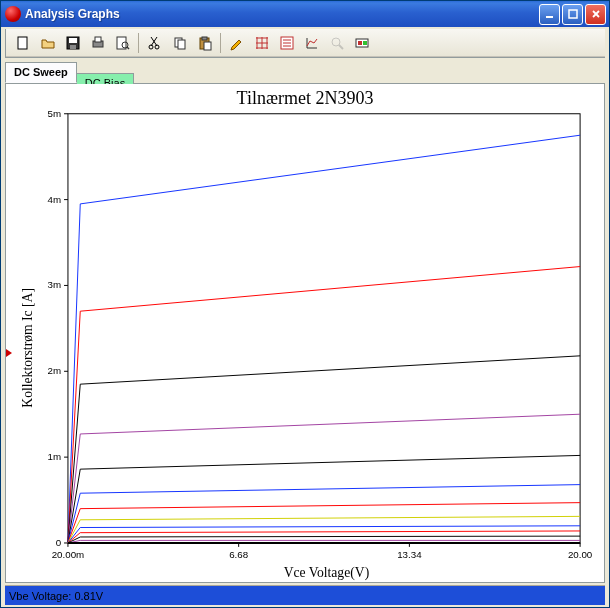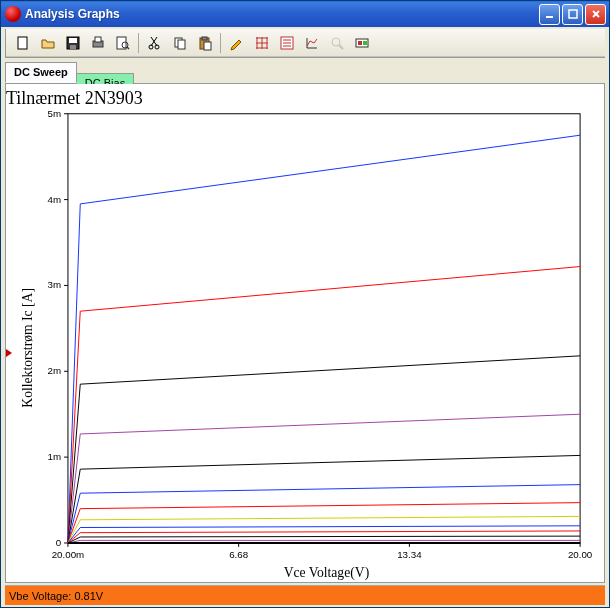--- a/index.html
+++ b/index.html
@@ -105,21 +105,21 @@
   }
   .chart-area {
     flex: 1;
     margin: 0 4px 2px 4px;
     background: #fff;
     border: 1px solid #919b9c;
     border-top: none;
     position: relative;
   }
   .chart-title {
-    text-align: left;
+    text-align: center;
     font-family: "Times New Roman", serif;
     font-size: 18px;
     margin-top: 4px;
   }
   svg.chart {
     position: absolute;
     top: 20px;
     left: 0;
     width: 100%;
     height: calc(100% - 20px);
@@ -148,21 +148,21 @@
     border-left: 6px solid #c00;
   }
   .statusbar {
     height: 20px;
     border-top: 1px solid #aca899;
     margin: 0 4px 2px 4px;
     display: flex;
     align-items: center;
     padding: 0 4px;
     font-size: 11px;
-    background: #f97316;
+    background: #1d4ed8;
   }
 </style>
 </head>
 <body>
 
 <div class="window">
 
   <div class="titlebar">
     <div class="title-icon"></div>
     <div class="title-text">Analysis Graphs</div>

